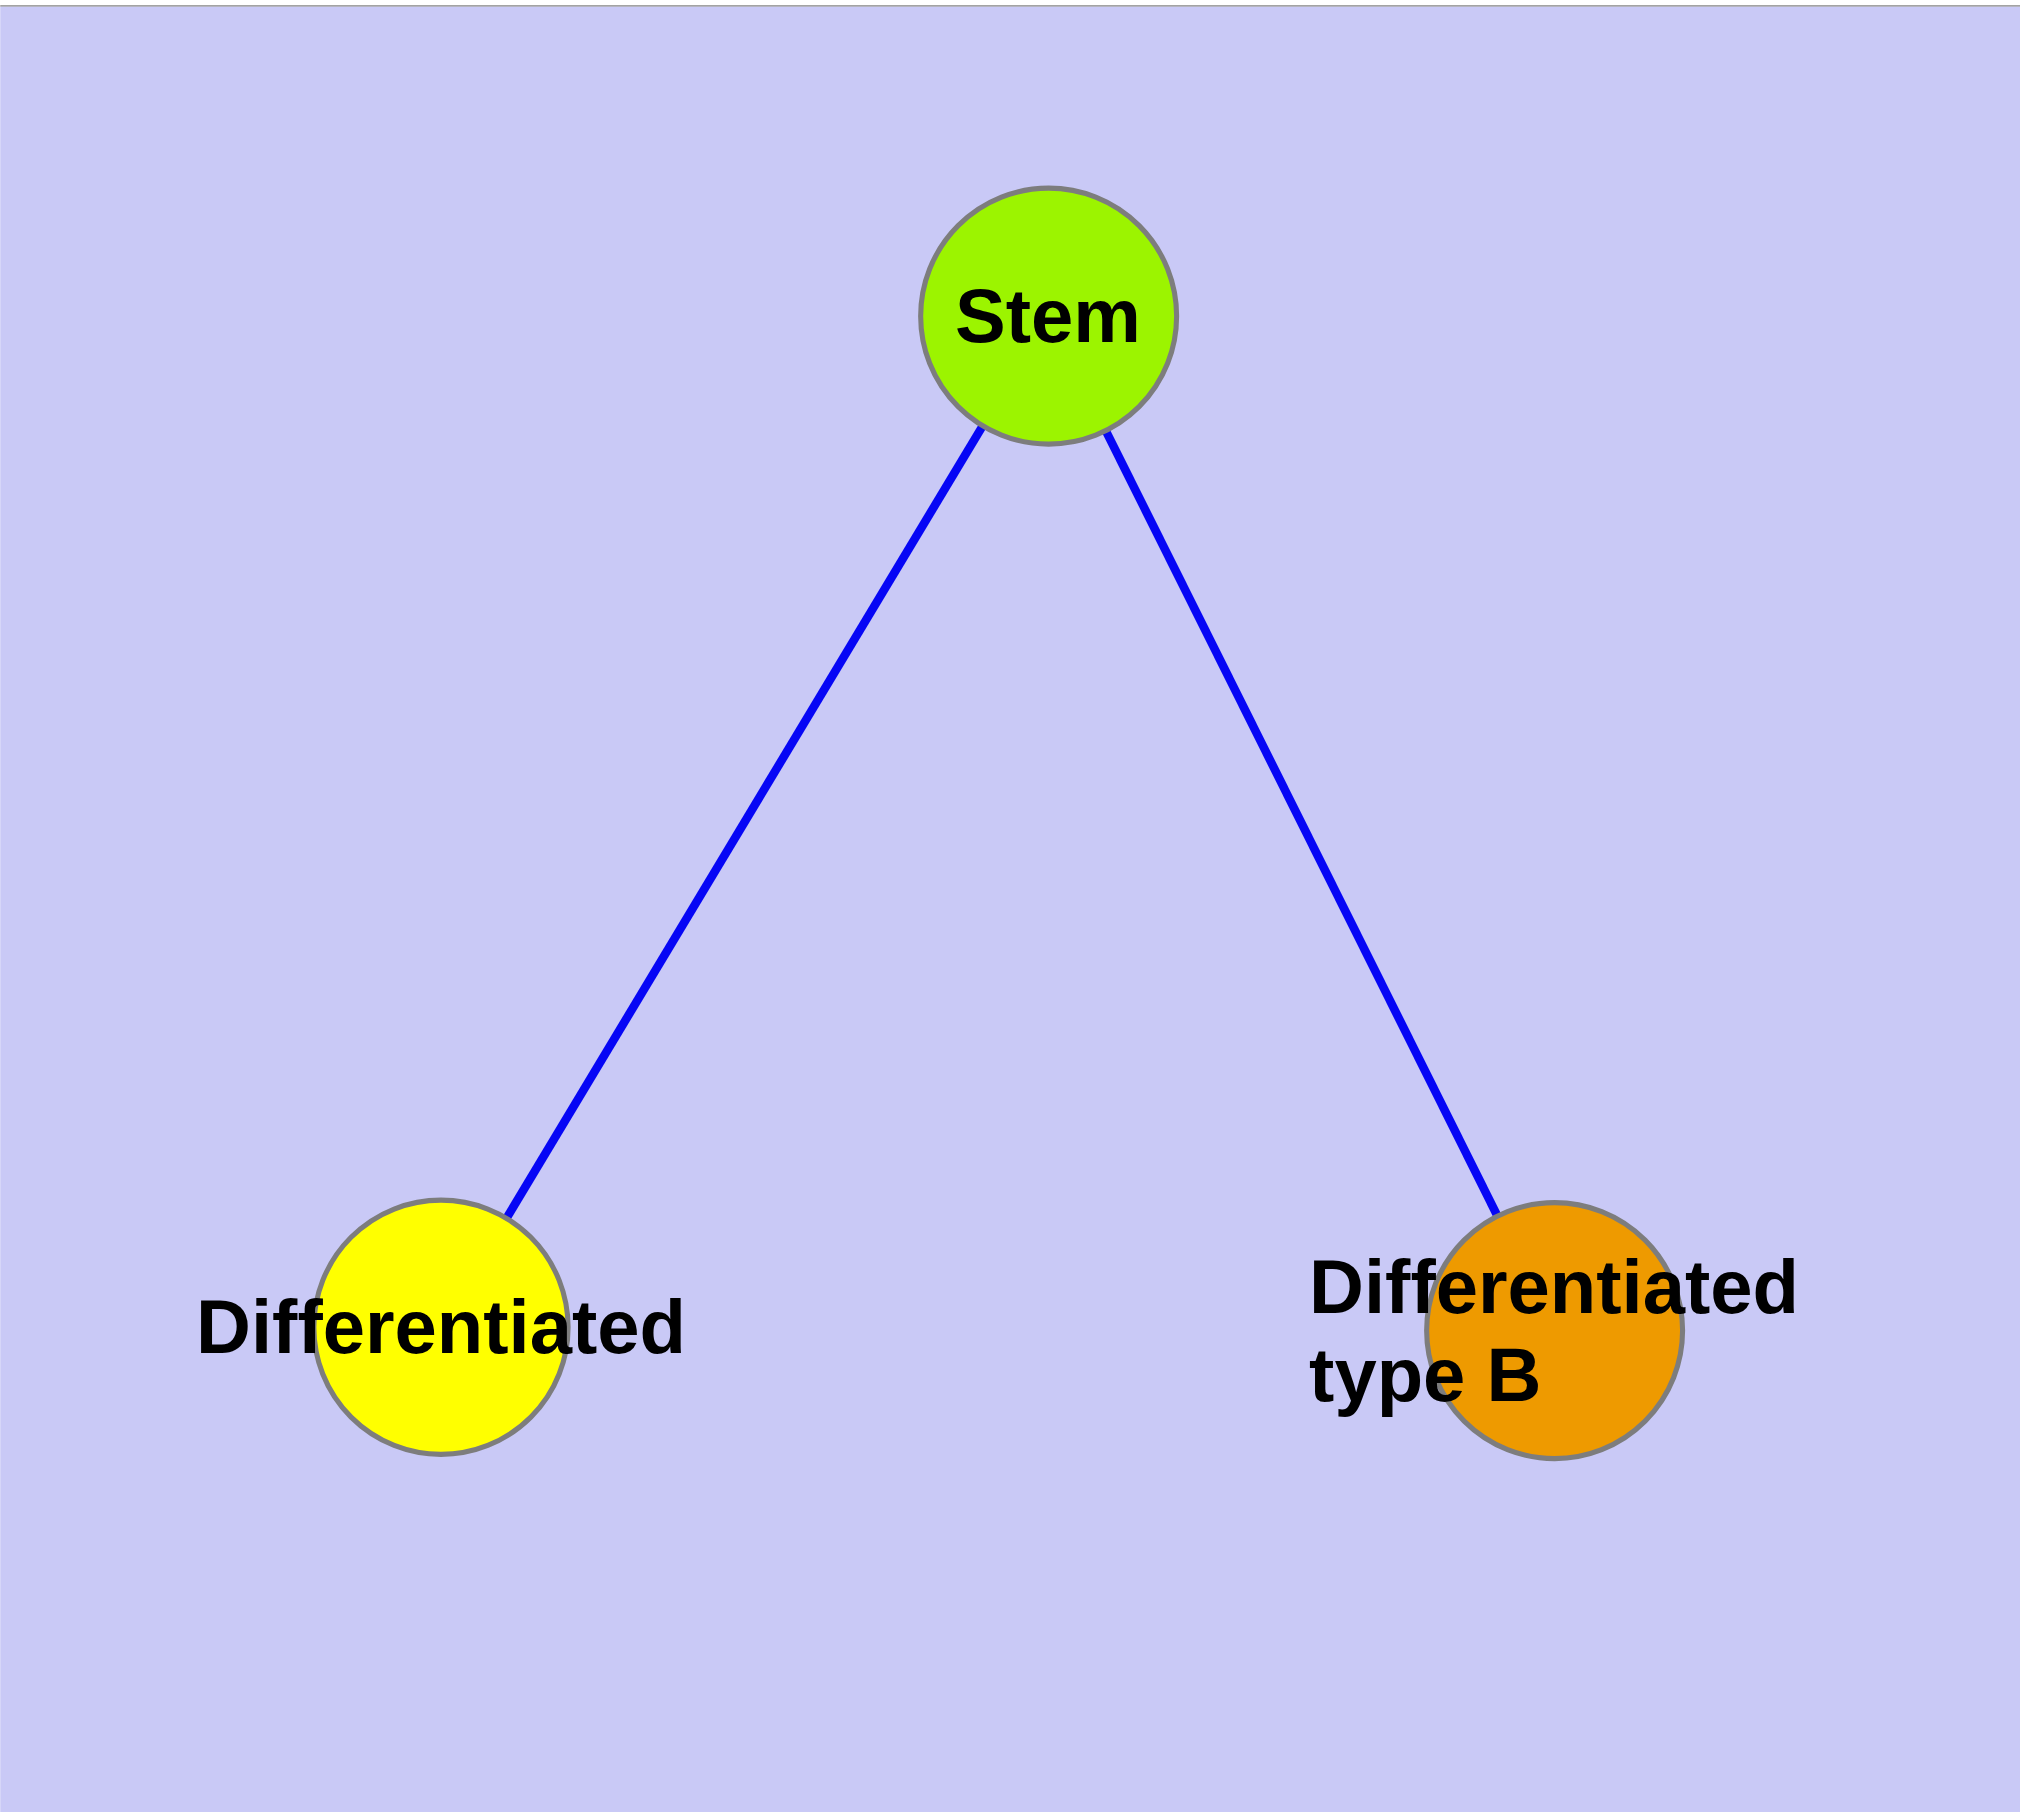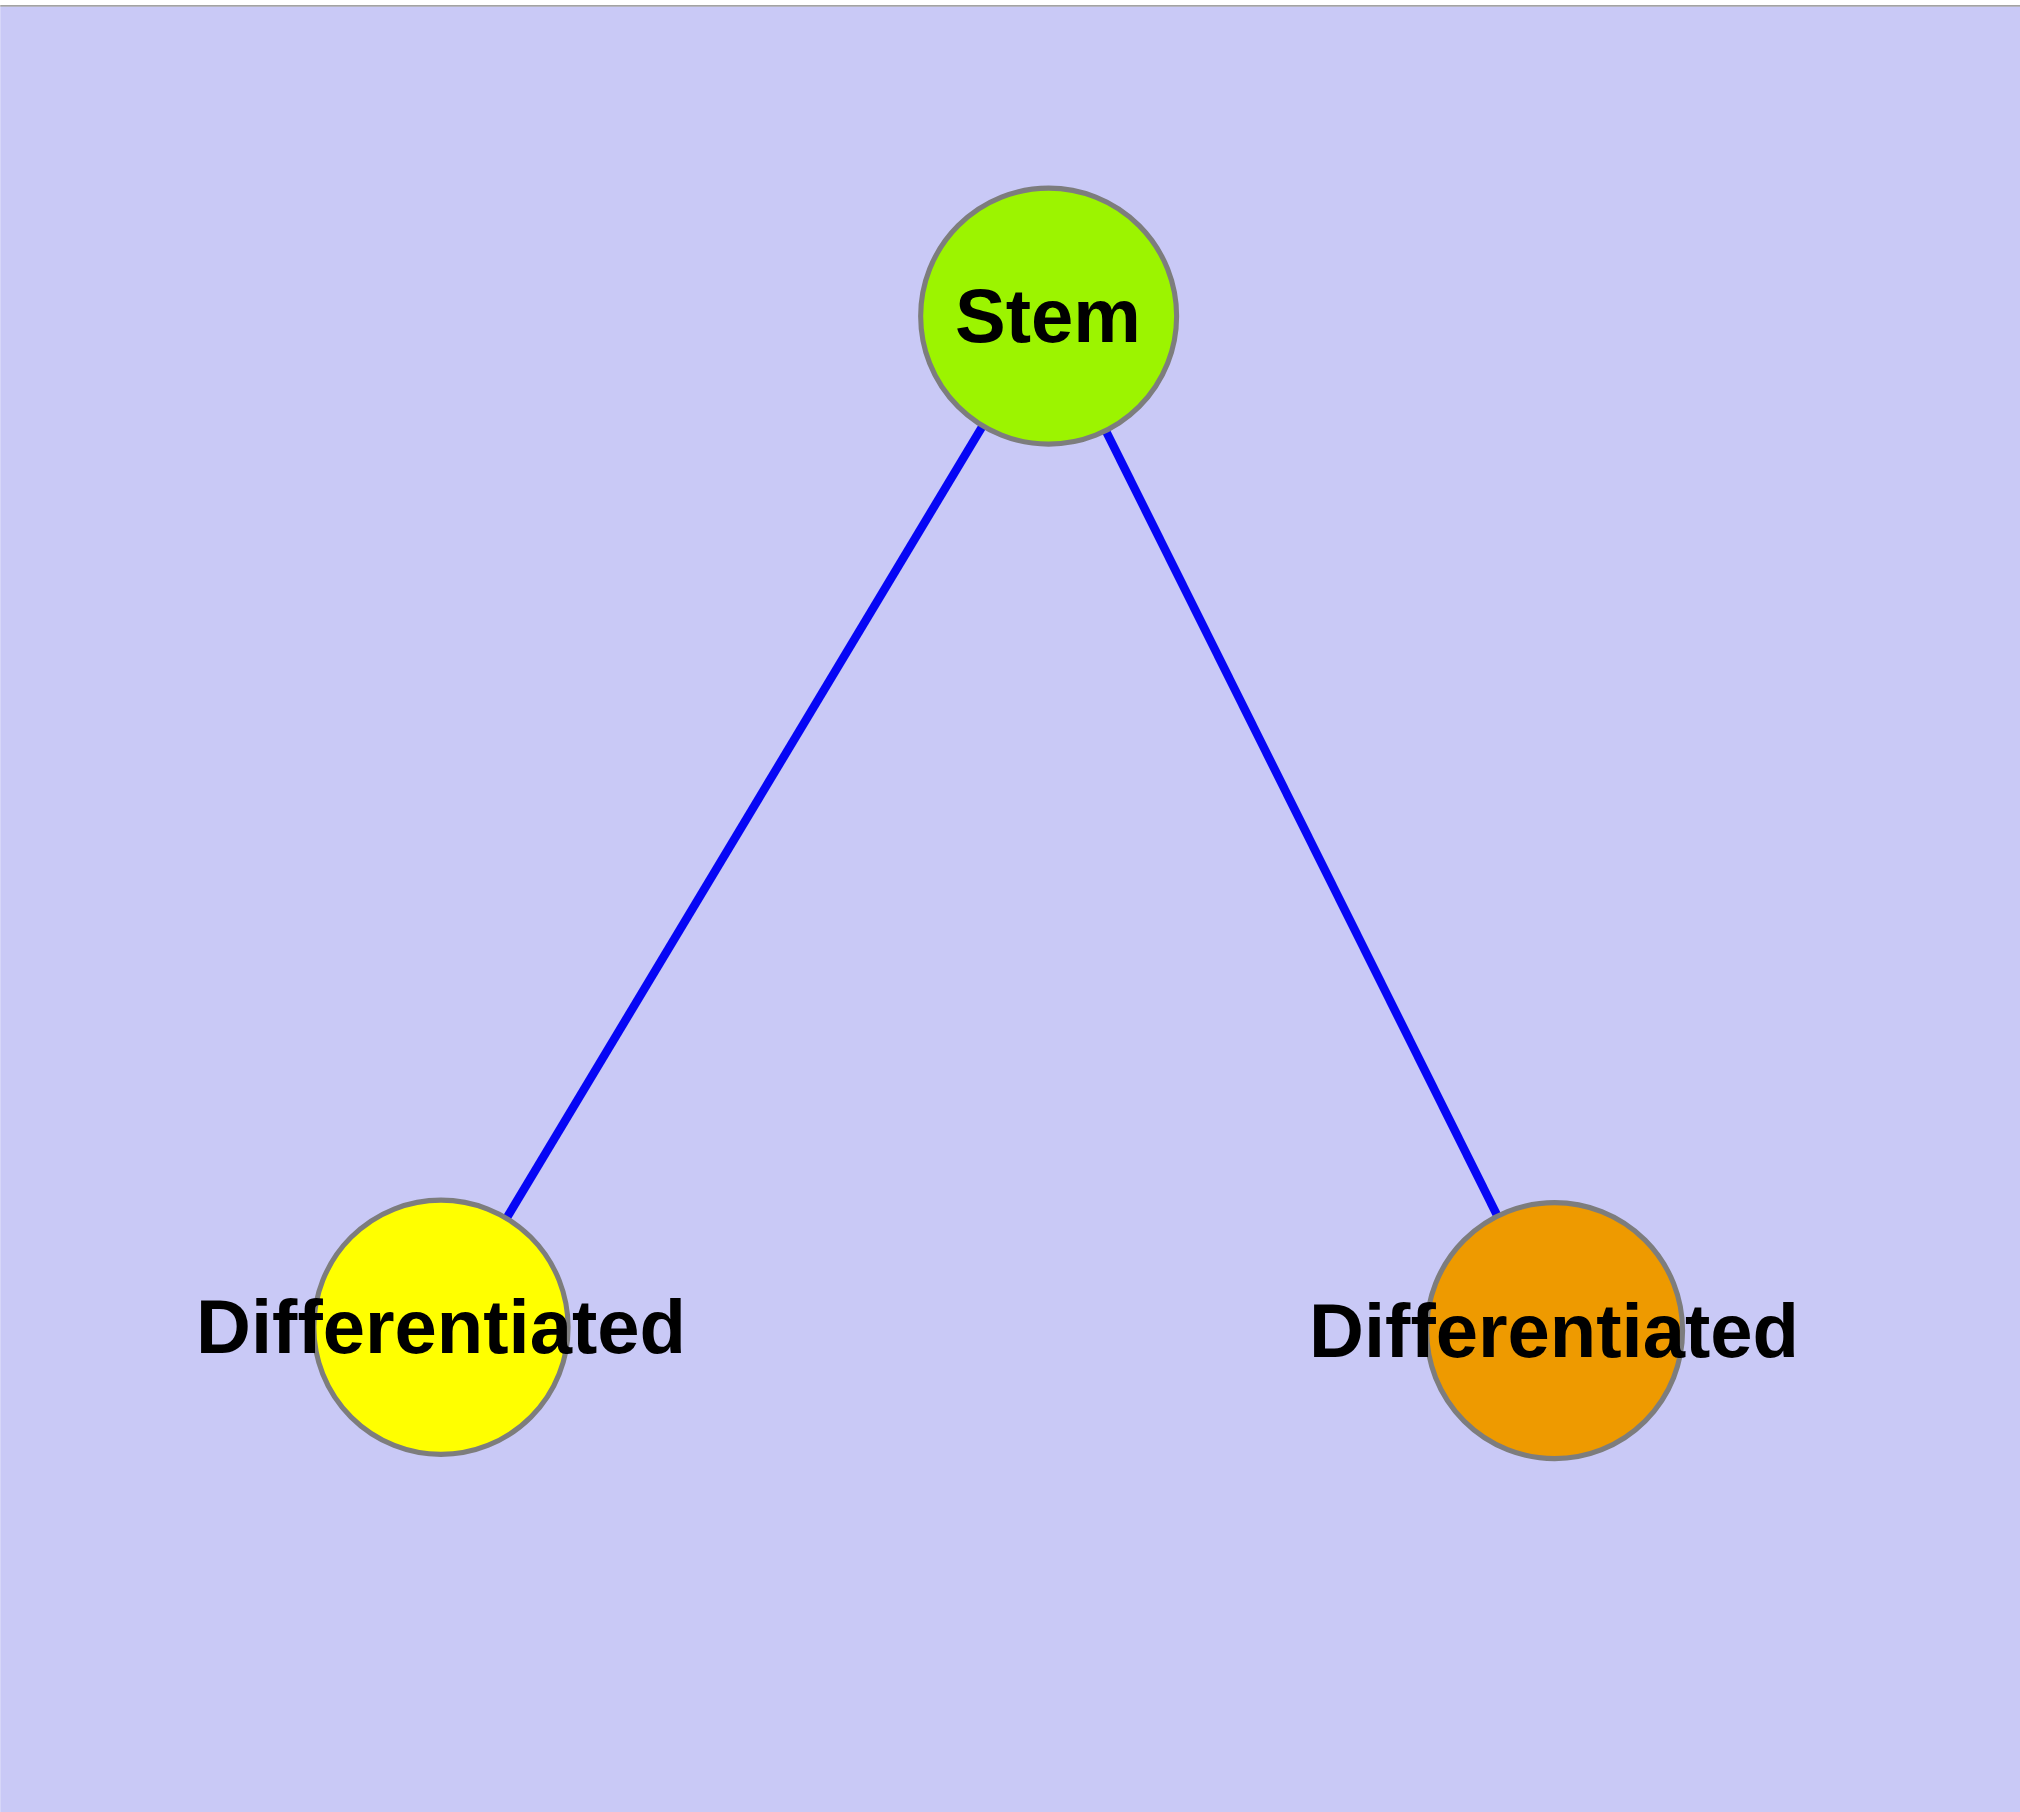--- a/index.html
+++ b/index.html
@@ -69,16 +69,17 @@
   <div class="node-label label-stem">
     <span class="label-line">Stem</span>
   </div>
 
   <div class="node-label label-type-a">
     <span class="label-line">Differentiated</span>
   </div>
 
   <div class="node-label label-type-b">
     <span class="label-line">Differentiated</span>
+    <span class="label-line">type B</span>
   </div>
 
 </div>
 
 
 </body></html>

